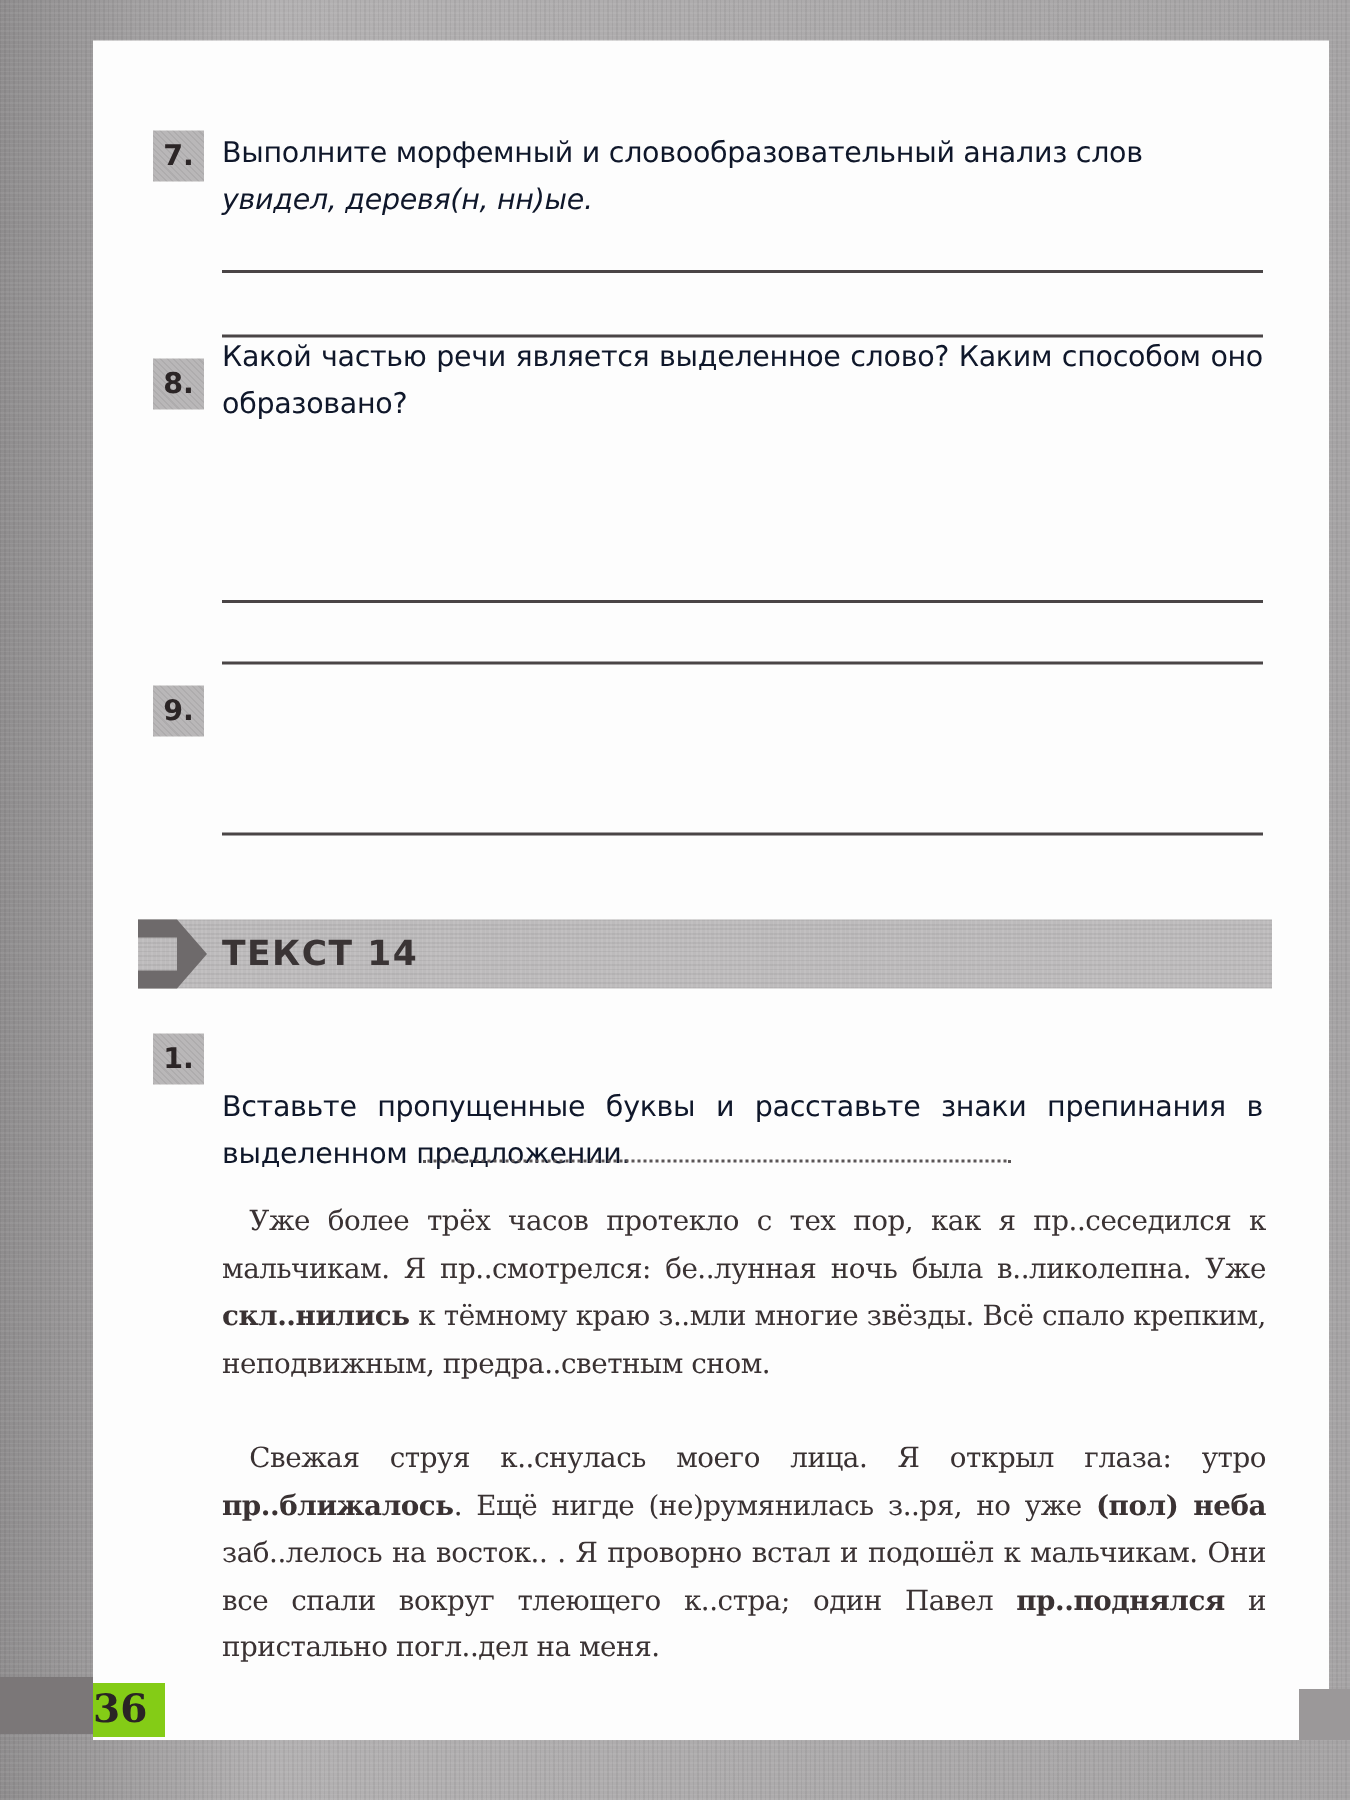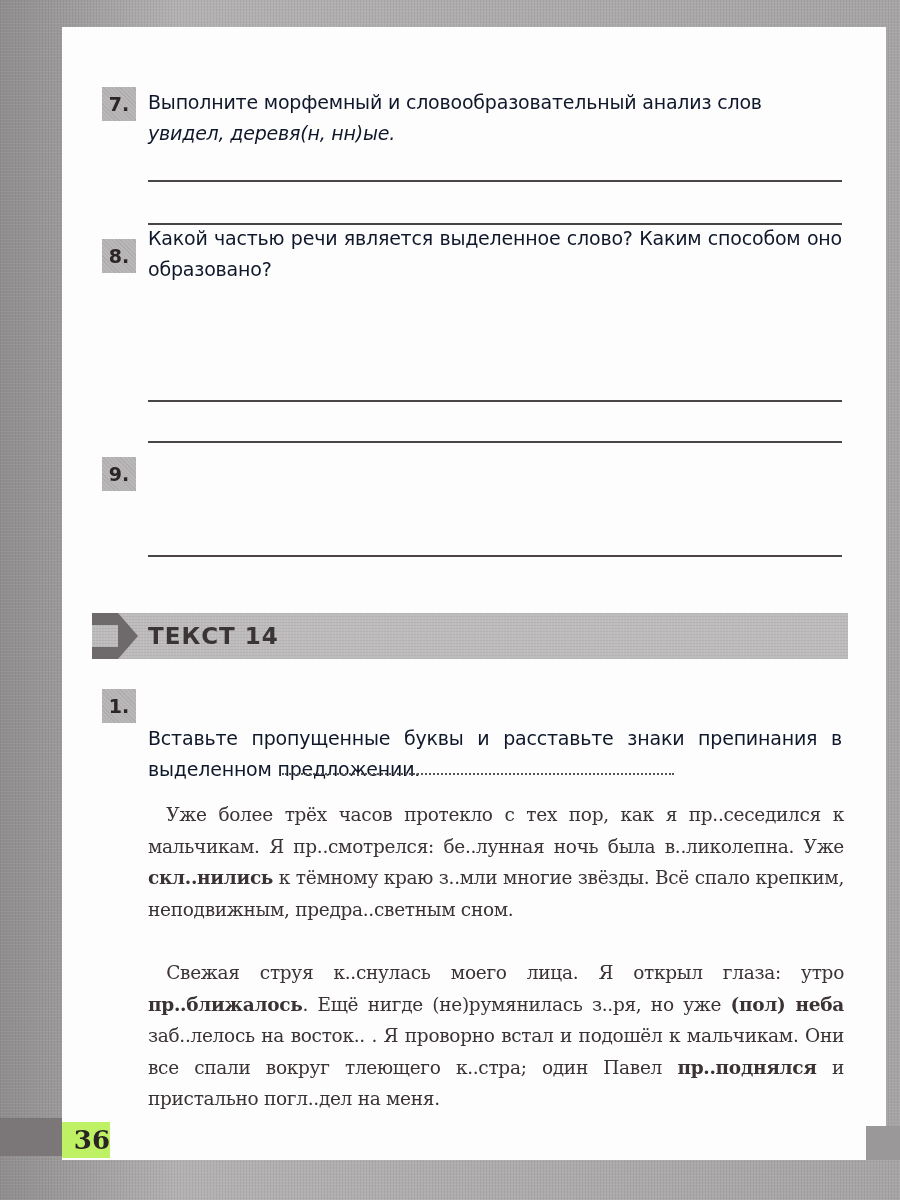--- a/index.html
+++ b/index.html
@@ -56,23 +56,23 @@
       font-family: "DejaVu Serif", serif; font-size: 18.5px; line-height: 31.5px;
       color: #3a3233; text-align: justify; letter-spacing: -0.3px;
     }
     .text-block p { margin: 0; text-indent: 0; }
     .text-block b { font-weight: bold; }
     .page-num-stripe {
       position: absolute; left: 0; top: 1118px; width: 62px; height: 38px; background: #7b7778;
     }
     .page-num {
       position: absolute; left: 62px; top: 1122px; width: 48px; height: 36px;
-      background: #bef264;
+      background: #84cc16;
       font-family: "DejaVu Serif", serif; font-weight: bold; font-size: 26px;
-      color: #2a2425; line-height: 36px; text-align: right;
+      color: #2a2425; line-height: 36px; text-align: left;
     }
     .right-stripe {
       position: absolute; left: 866px; top: 1126px; width: 34px; height: 34px; background: #9b9899;
     }
   </style>
 </head>
 <body>
 
 <div class="page">
 

